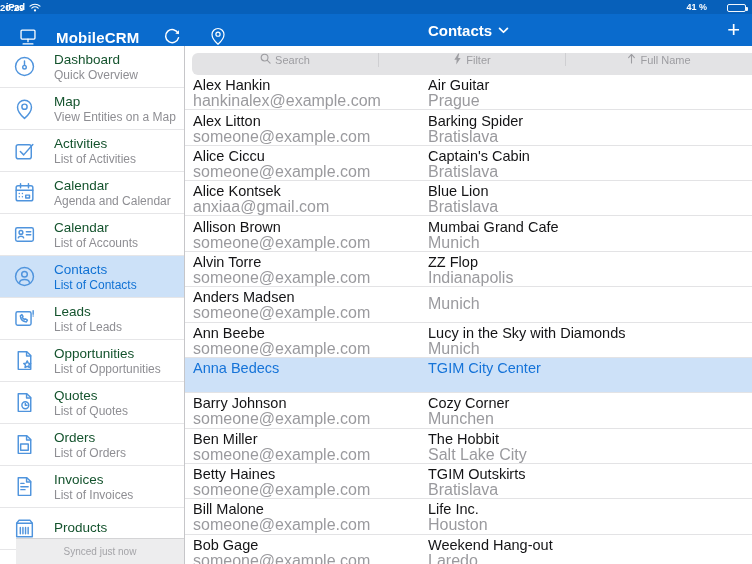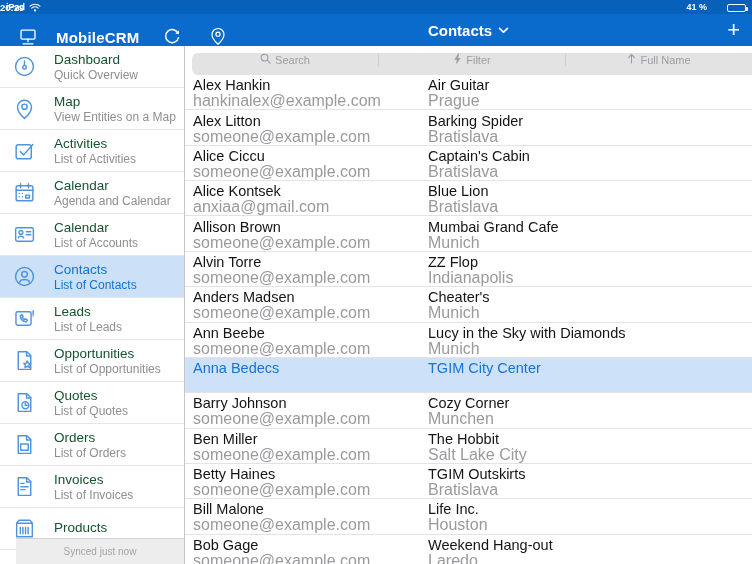--- a/index.html
+++ b/index.html
@@ -414,21 +414,20 @@
       <span class="cell-sub">Indianapolis</span>
     </div>
   </div>
 
   <div class="row">
     <div class="cell">
       <span class="cell-main">Anders Madsen</span>
       <span class="cell-sub">someone@example.com</span>
     </div>
     <div class="cell">
-      <span class="cell-main">Cheater's</span>
       <span class="cell-sub">Munich</span>
     </div>
   </div>
 
   <div class="row">
     <div class="cell">
       <span class="cell-main">Ann Beebe</span>
       <span class="cell-sub">someone@example.com</span>
     </div>
     <div class="cell">

